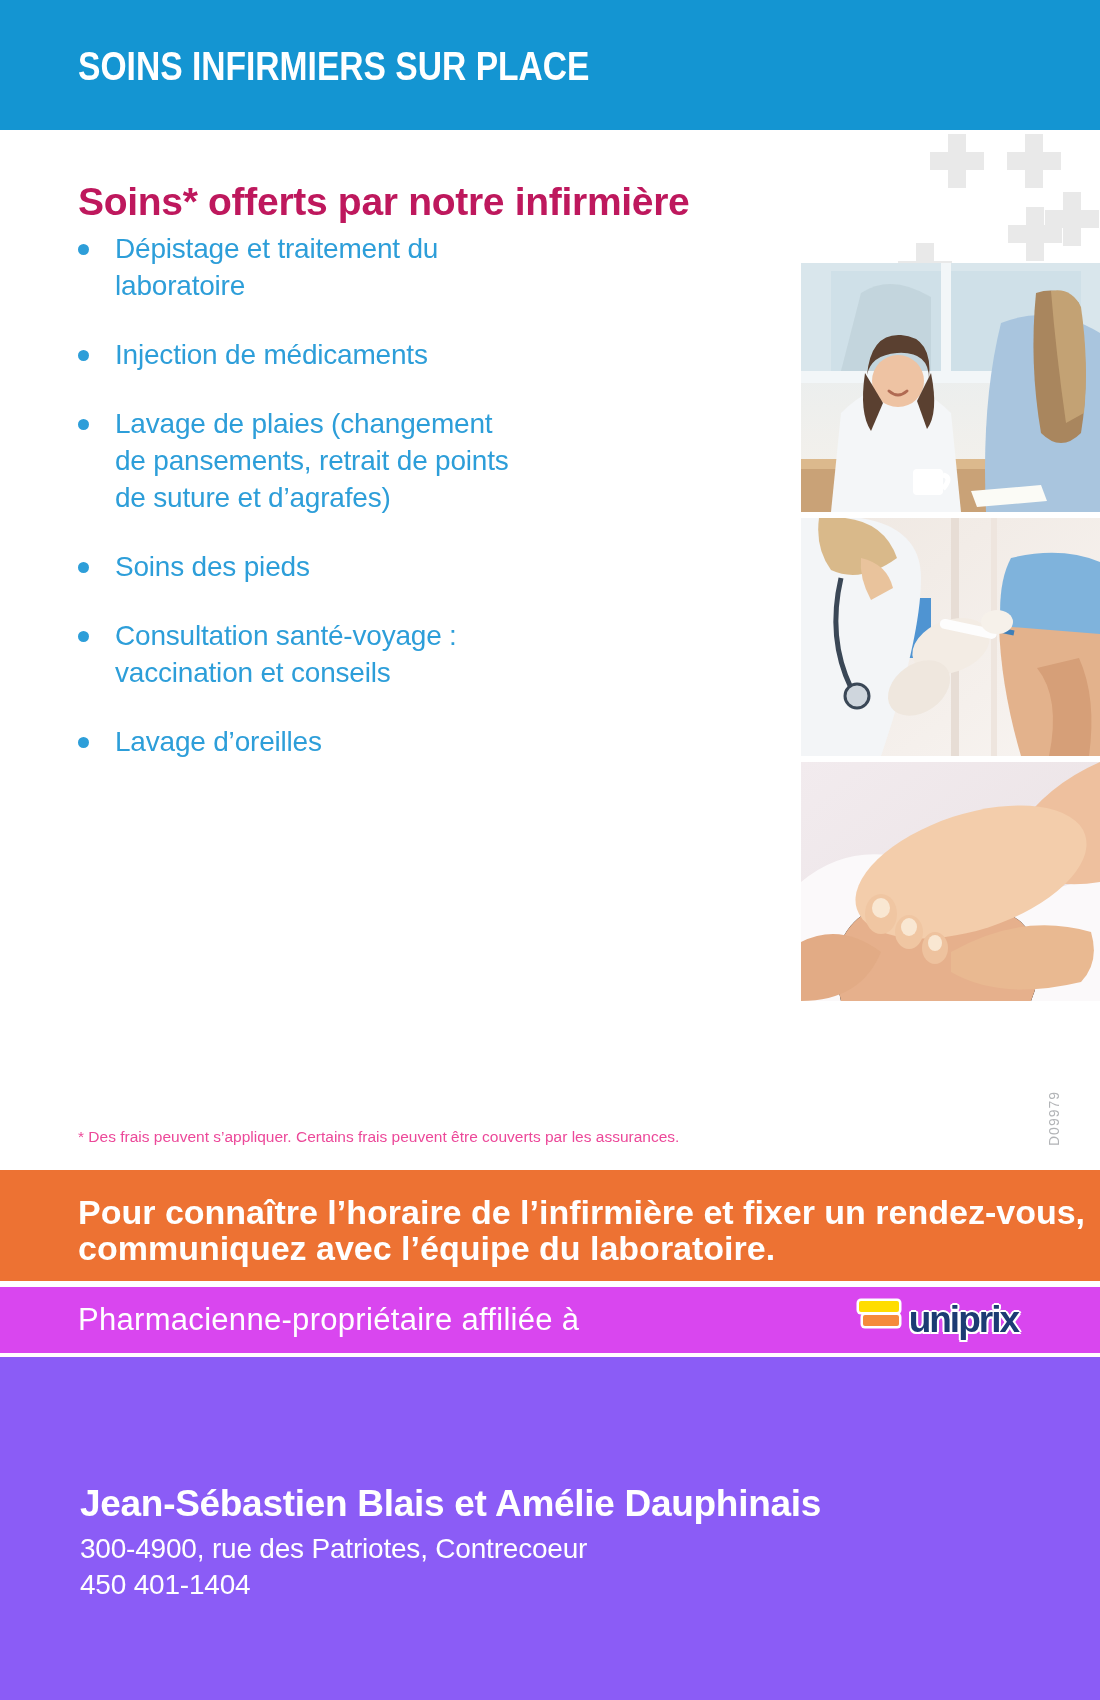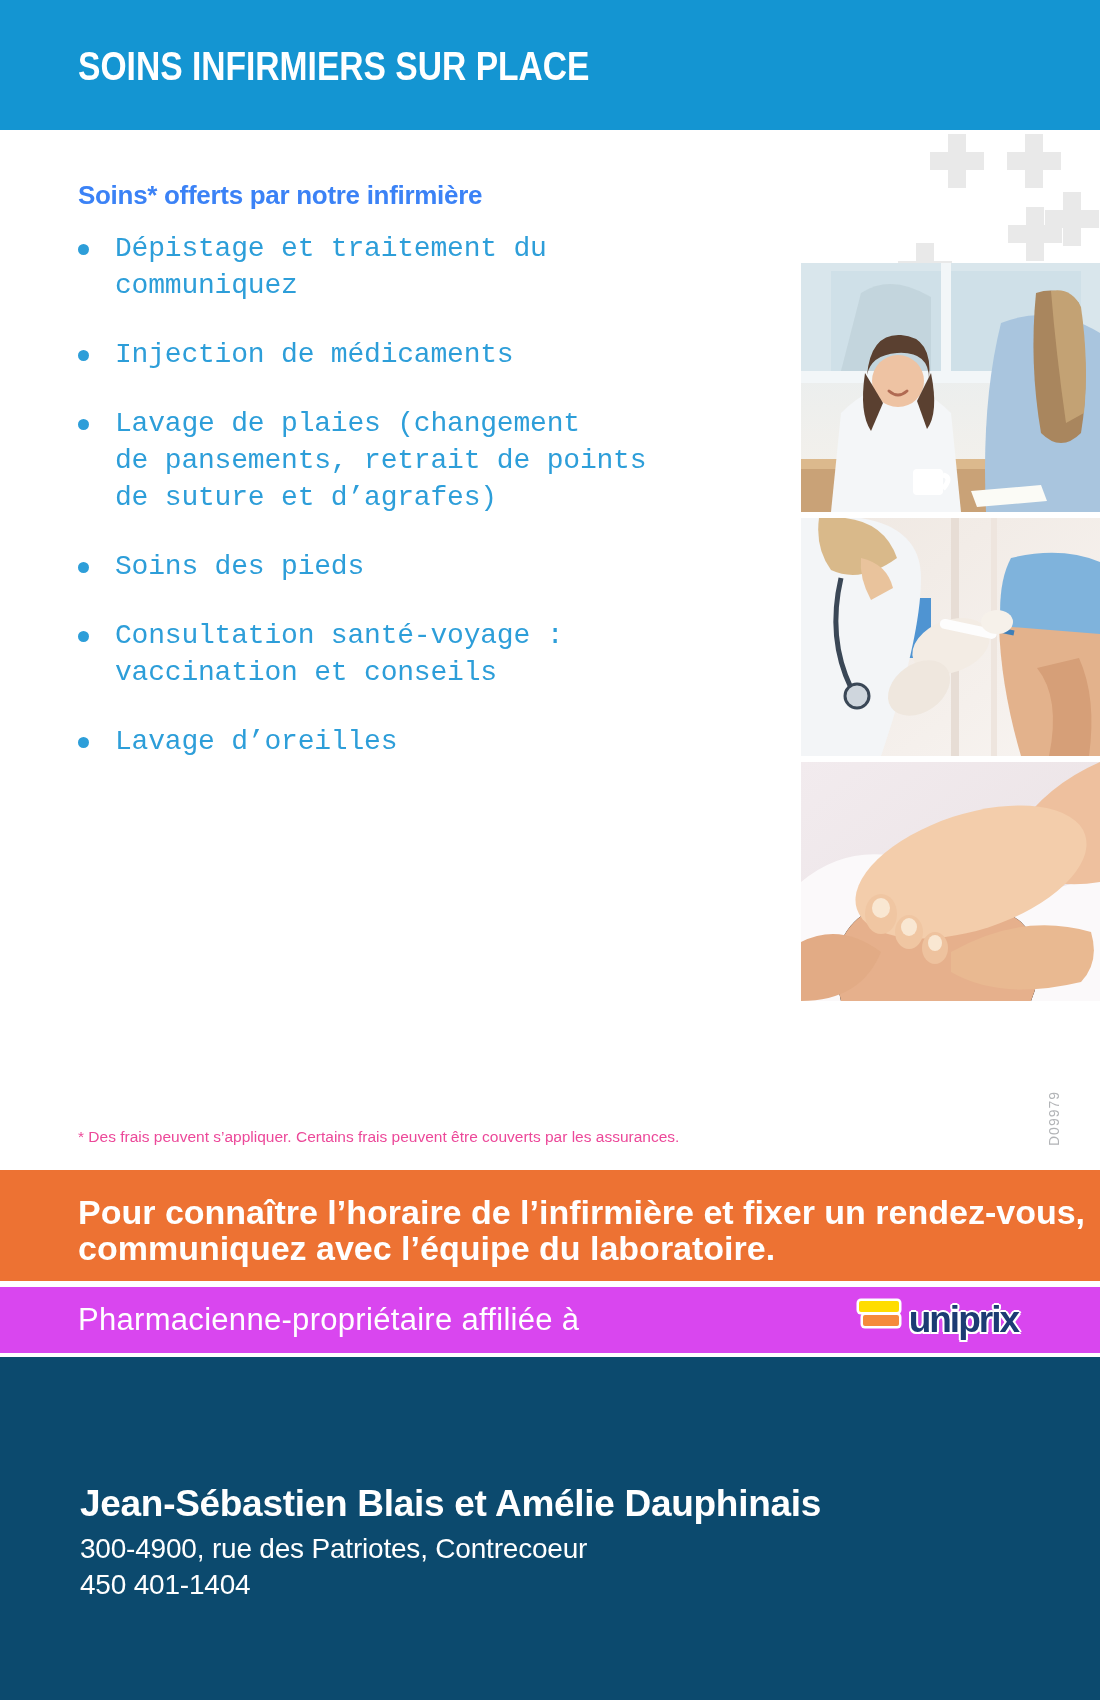--- a/index.html
+++ b/index.html
@@ -22,26 +22,26 @@
     transform:scaleX(.84);transform-origin:left center;
     white-space:nowrap;
   }
   
   .plus{position:absolute;width:54px;height:54px;z-index:1;}
   .plus::before{content:"";position:absolute;left:18px;top:0;width:18px;height:54px;background:#e9e9e9;}
   .plus::after{content:"";position:absolute;left:0;top:18px;width:54px;height:18px;background:#e9e9e9;}
   
   .services-heading{
     position:absolute;left:78px;top:180px;margin:0;
-    color:#3b82f6;font-size:26px;font-weight:bold;letter-spacing:-.3px;
+    color:#be185d;font-size:39px;font-weight:bold;letter-spacing:-.3px;
     white-space:nowrap;
   }
   .services-list{
     position:absolute;left:78px;top:230px;width:660px;
-    margin:0;padding:0;list-style:none;font-family:Liberation Mono, monospace;
+    margin:0;padding:0;list-style:none;
   }
   .services-list li{
     display:flex;align-items:flex-start;
     margin:0 0 32px 0;
   }
   .services-list .dot{
     flex:0 0 auto;
     width:11px;height:11px;border-radius:50%;
     background:#2d9ed9;margin:14px 26px 0 0;
   }
@@ -92,21 +92,21 @@
   .uniprix-icon .bar-yellow{left:0;top:2px;width:40px;background:#ffdd00;}
   .uniprix-icon .bar-orange{left:4px;top:16px;width:36px;background:#f58a3c;}
   .uniprix-word{
     color:#1c3b73;font-size:37px;font-weight:800;letter-spacing:-2px;
     text-shadow:-2px 0 #fff,2px 0 #fff,0 -2px #fff,0 2px #fff,
                 -1.5px -1.5px #fff,1.5px -1.5px #fff,-1.5px 1.5px #fff,1.5px 1.5px #fff;
   }
   
   .band-footer{
     position:absolute;left:0;top:1357px;width:1100px;height:343px;
-    background:#0c4a6e;color:#fff;
+    background:#8b5cf6;color:#fff;
   }
   .band-footer .owner{
     position:absolute;left:80px;top:126px;margin:0;
     font-size:37px;font-weight:bold;letter-spacing:-.3px;white-space:nowrap;
   }
   .band-footer .address{
     position:absolute;left:80px;top:176px;
     font-size:28px;letter-spacing:-.2px;white-space:nowrap;
   }
   .band-footer .phone{
@@ -131,21 +131,21 @@
     <div class="plus" style="left:898px;top:243px;"></div>
   </div>
 
   <h2 class="services-heading">Soins* offerts par notre infirmière</h2>
 
   <ul class="services-list">
     <li>
       <span class="dot"></span>
       <div class="lines">
         <div>Dépistage et traitement du</div>
-        <div>communiquez</div>
+        <div>laboratoire</div>
       </div>
     </li>
     <li>
       <span class="dot"></span>
       <div class="lines">
         <div>Injection de médicaments</div>
       </div>
     </li>
     <li>
       <span class="dot"></span>

